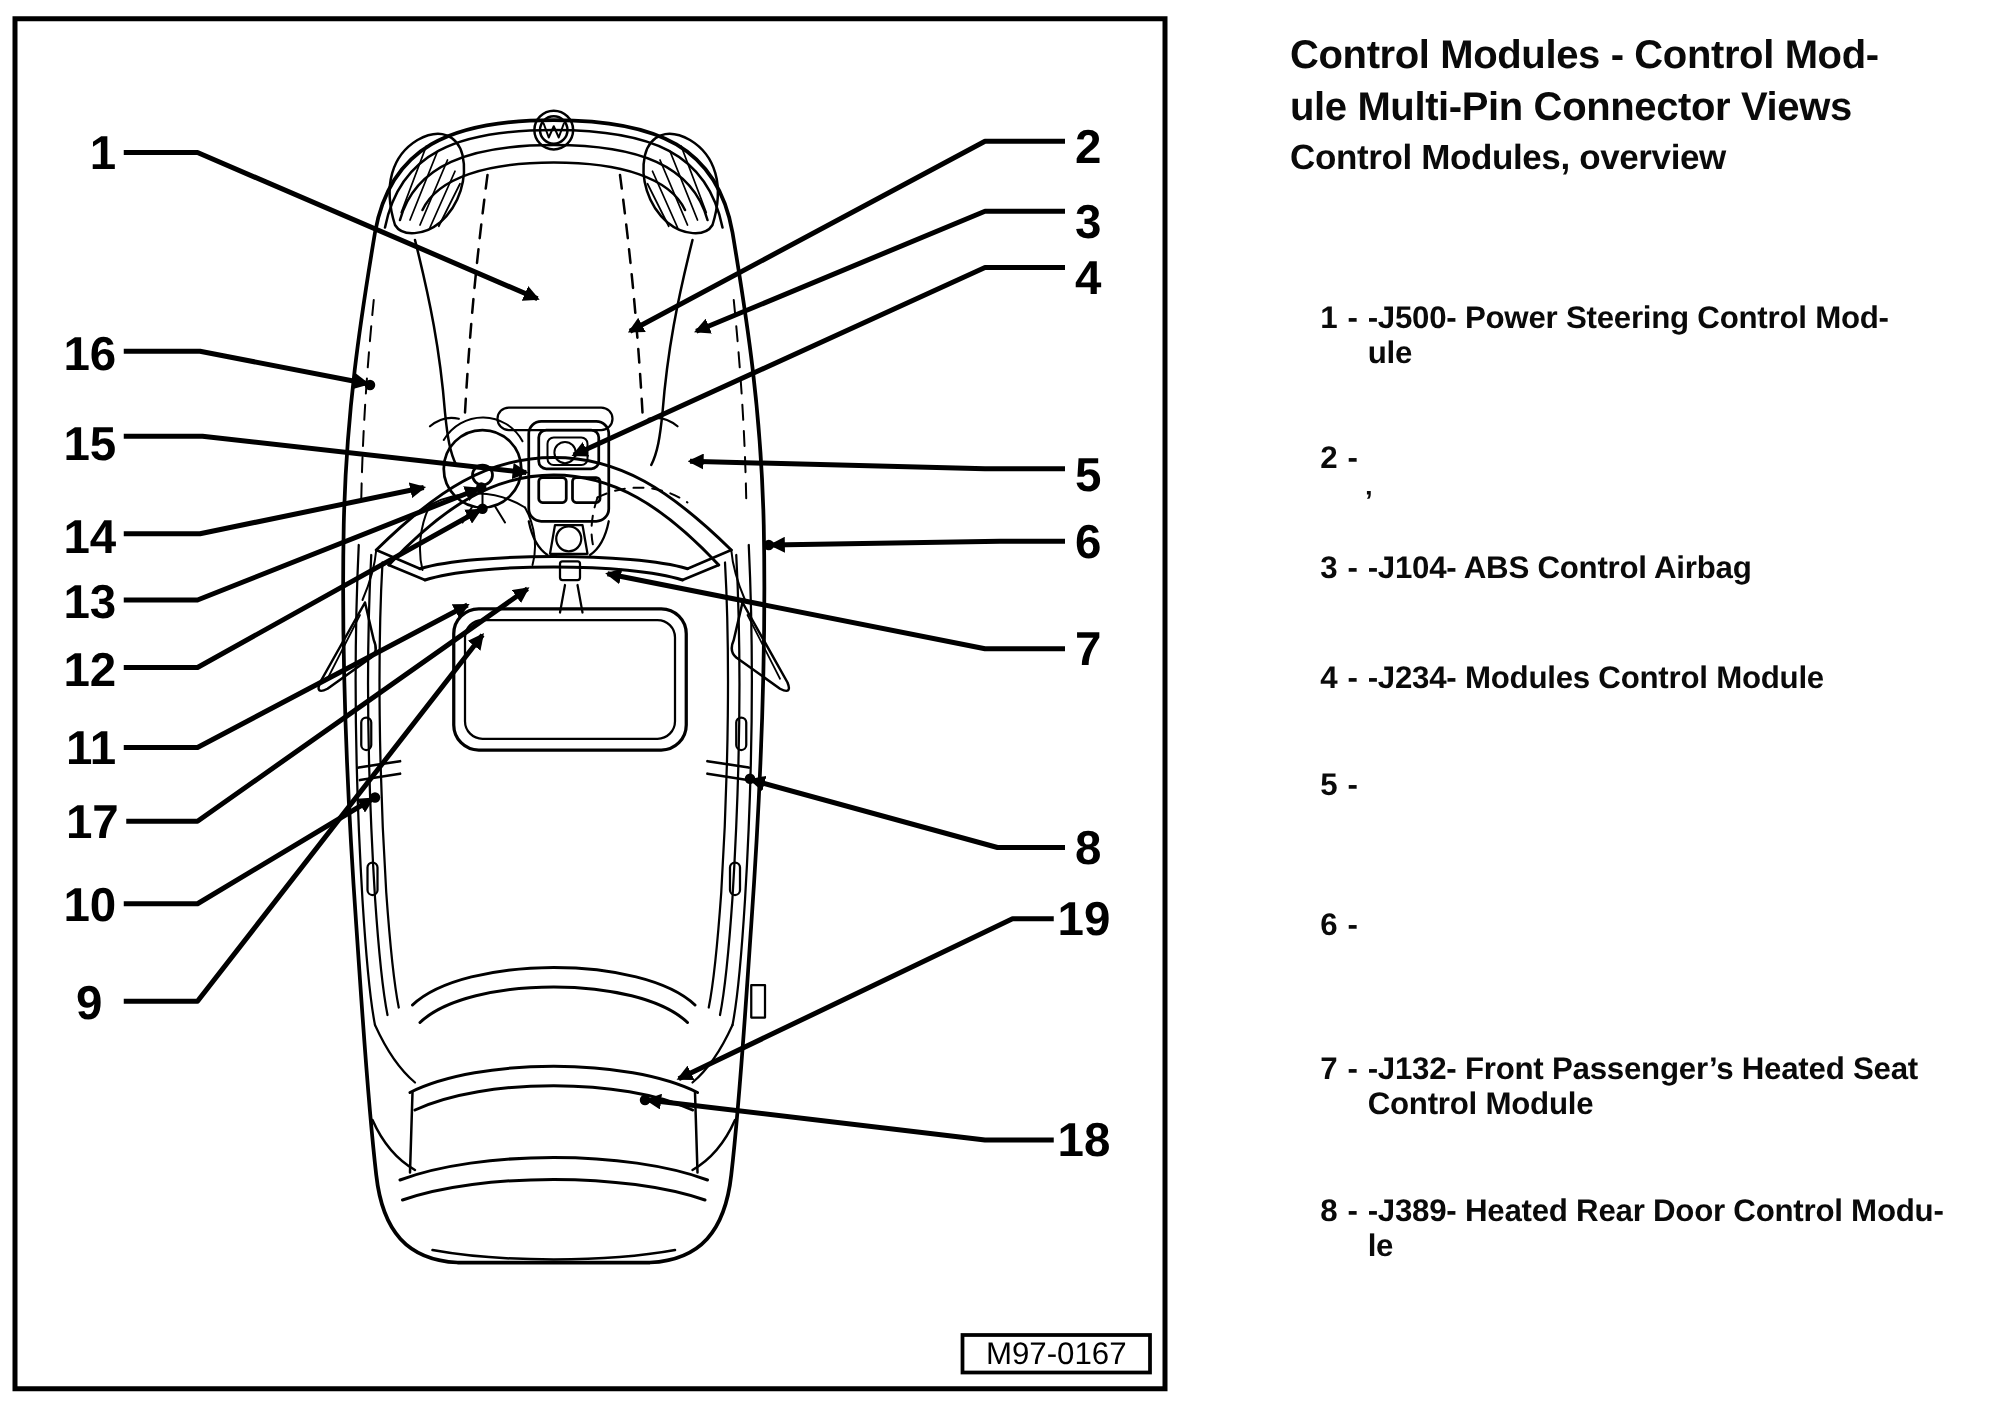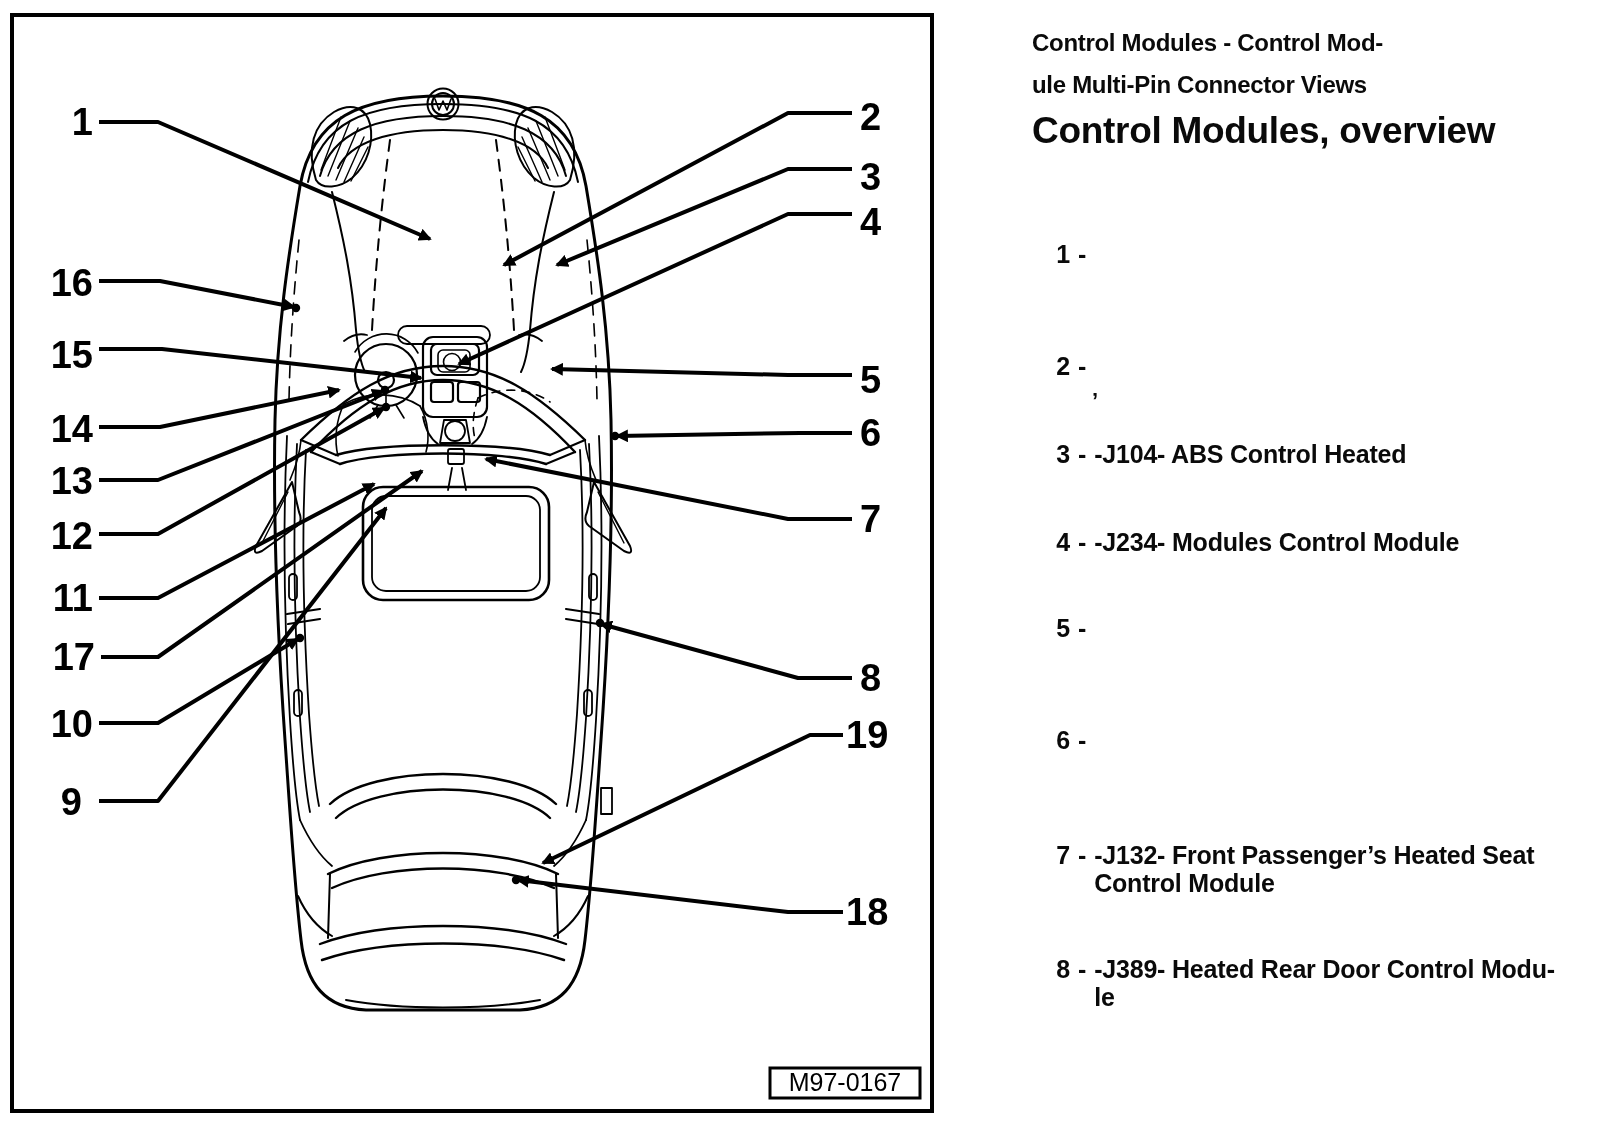--- a/index.html
+++ b/index.html
@@ -1,21 +1,21 @@
 <!DOCTYPE html>
 <html><head>
 <meta charset="utf-8">
 <style>
   html,body{margin:0;padding:0;background:#ffffff;}
   #page{position:relative;width:1600px;height:1130px;background:#fff;overflow:hidden;
         font-family:"Liberation Sans",sans-serif;color:#0a0a0a;}
   #figure-svg{position:absolute;left:0;top:0;}
-  .doc-title{position:absolute;left:1032px;top:22px;font-size:24px;line-height:42px;
+  .doc-title{position:absolute;left:1032px;top:22px;font-size:32px;line-height:42px;
              font-weight:bold;white-space:pre;letter-spacing:-0.3px;}
-  .doc-subtitle{position:absolute;left:1032px;top:110px;font-size:37px;font-weight:bold;
+  .doc-subtitle{position:absolute;left:1032px;top:110px;font-size:28px;font-weight:bold;
                 letter-spacing:-0.3px;}
   .legend-row{position:absolute;left:1032px;display:flex;align-items:flex-start;
               font-size:25px;line-height:28px;font-weight:bold;letter-spacing:-0.2px;}
   .legend-num{display:inline-block;width:38px;text-align:right;flex:0 0 38px;}
   .legend-sep{display:inline-block;padding:0 8px;}
   .legend-label{display:inline-block;white-space:pre;}
   .stray{position:absolute;left:1092px;top:388px;font-size:22px;font-weight:bold;}
   svg text{font-family:"Liberation Sans",sans-serif;}
   .callout{font-size:38px;font-weight:bold;fill:#000;}
   .figcode{font-size:25px;fill:#000;}
@@ -237,30 +237,32 @@
     </g>
   </svg>
 
   <div class="doc-title">Control Modules - Control Mod-
 ule Multi-Pin Connector Views</div>
   <div class="doc-subtitle">Control Modules, overview</div>
 
   <div class="legend-row" style="top:240px">
     <span class="legend-num">1</span>
     <span class="legend-sep">-</span>
+    <span class="legend-label">-J500- Power Steering Control Mod-
+ule</span>
   </div>
   <div class="legend-row" style="top:352px">
     <span class="legend-num">2</span>
     <span class="legend-sep">-</span>
   </div>
   <div class="stray">’</div>
   <div class="legend-row" style="top:440px">
     <span class="legend-num">3</span>
     <span class="legend-sep">-</span>
-    <span class="legend-label">-J104- ABS Control Heated</span>
+    <span class="legend-label">-J104- ABS Control Airbag</span>
   </div>
   <div class="legend-row" style="top:528px">
     <span class="legend-num">4</span>
     <span class="legend-sep">-</span>
     <span class="legend-label">-J234- Modules Control Module</span>
   </div>
   <div class="legend-row" style="top:614px">
     <span class="legend-num">5</span>
     <span class="legend-sep">-</span>
   </div>

